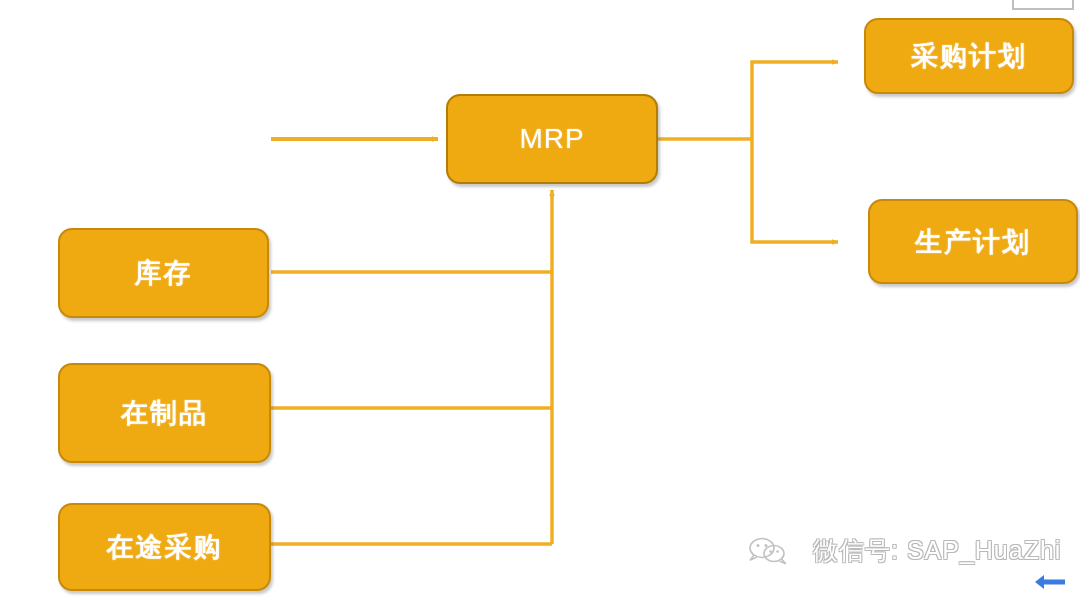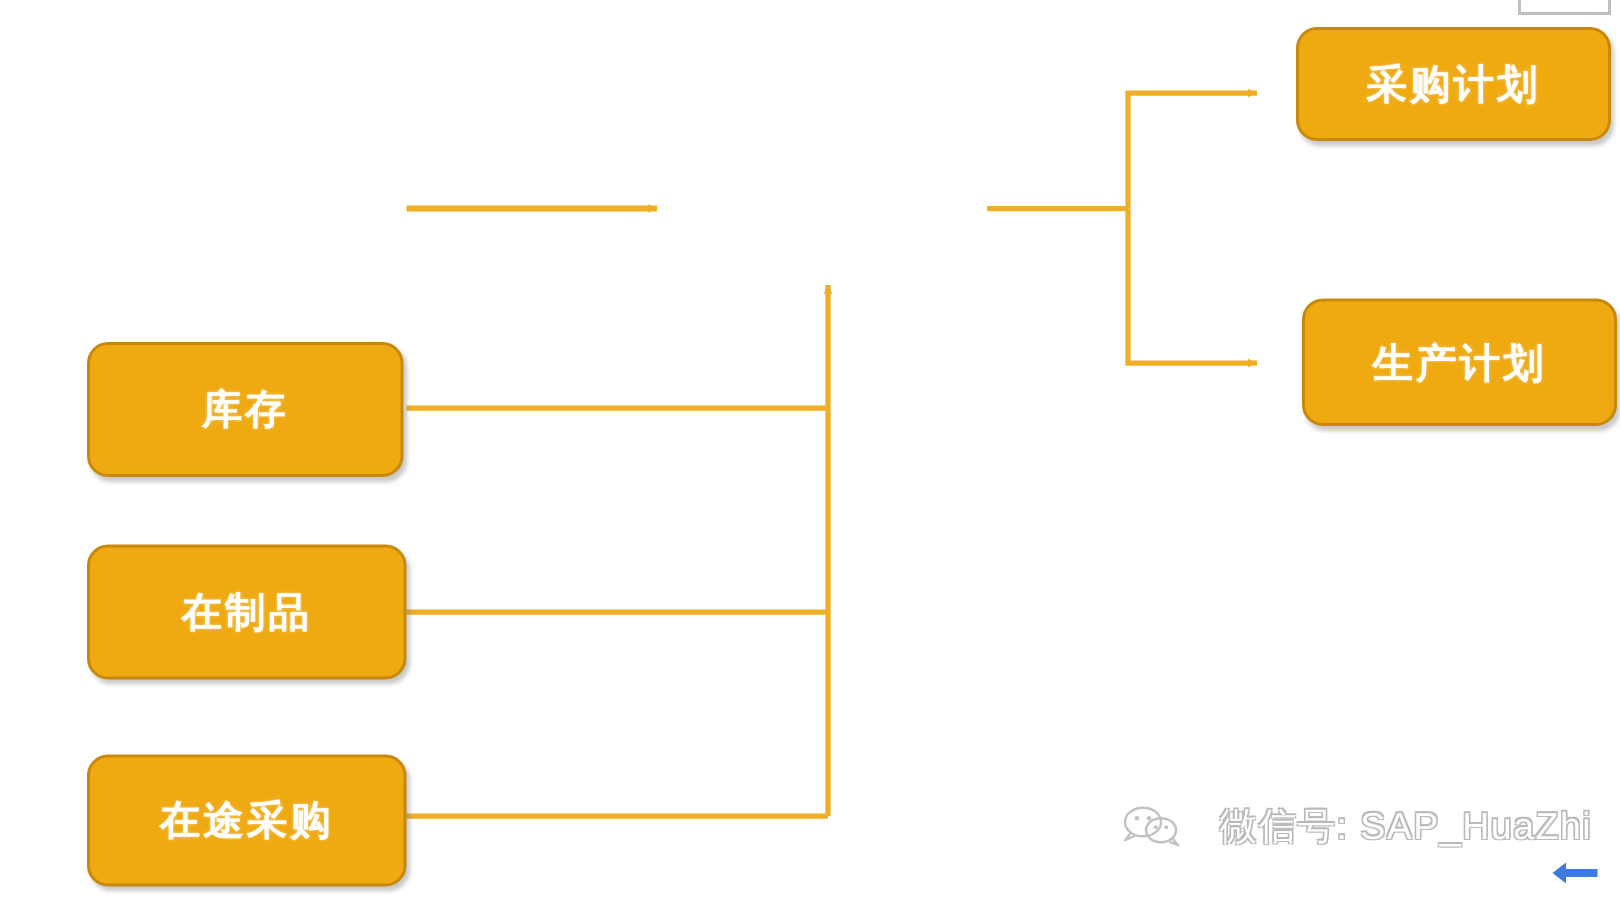--- a/index.html
+++ b/index.html
@@ -40,21 +40,21 @@
     font-weight: 600;
   }
   .node.latin {
     font-size: 28px;
     font-weight: 400;
     letter-spacing: 1px;
   }
 
   .node-sales   { left: 58px;  top: 93px;  width: 213px; height: 92px; }
   .node-stock   { left: 58px;  top: 228px; width: 211px; height: 90px; }
-  .node-wip     { left: 58px;  top: 363px; width: 213px; height: 90px; }
+  .node-wip     { left: 58px;  top: 363px; width: 213px; height: 100px; }
   .node-transit { left: 58px;  top: 503px; width: 213px; height: 88px; }
   .node-mrp     { left: 446px; top: 94px;  width: 212px; height: 90px;
                   border-color: #B07D08; }
   .node-purch   { left: 848px; top: 18px;  width: 210px; height: 76px; margin-left: 16px; }
   .node-prod    { left: 848px; top: 199px; width: 210px; height: 85px; margin-left: 20px; }
 
   
   #wires {
     position: absolute;
     left: 0; top: 0;
@@ -138,20 +138,23 @@
   </div>
 
   <div class="node node-wip cn">
     <span>在制品</span>
   </div>
 
   <div class="node node-transit cn">
     <span>在途采购</span>
   </div>
 
+  <div class="node node-mrp latin">
+    <span>MRP</span>
+  </div>
 
   <div class="node node-purch cn">
     <span>采购计划</span>
   </div>
 
   <div class="node node-prod cn">
     <span>生产计划</span>
   </div>
 
   <div class="watermark">

